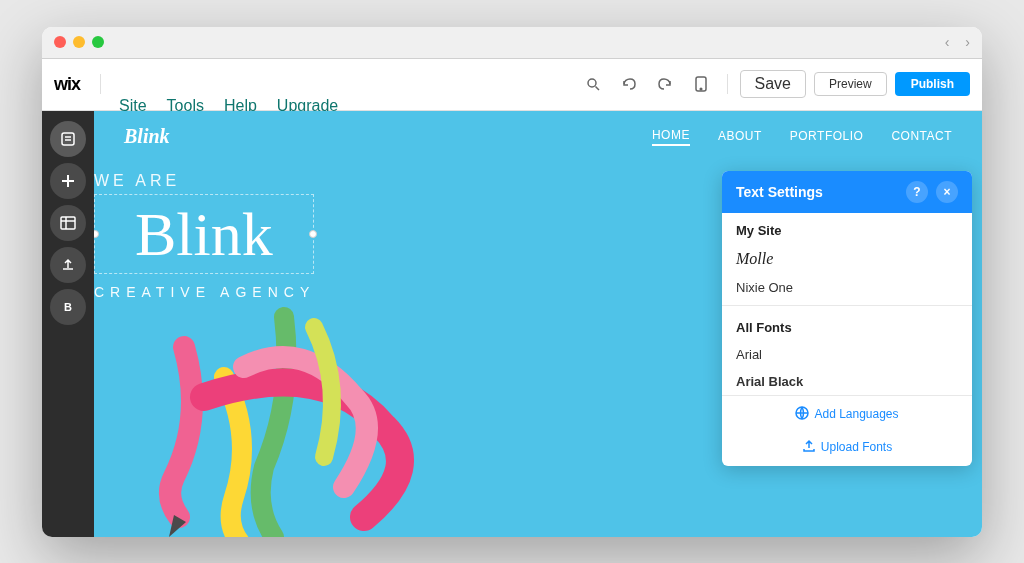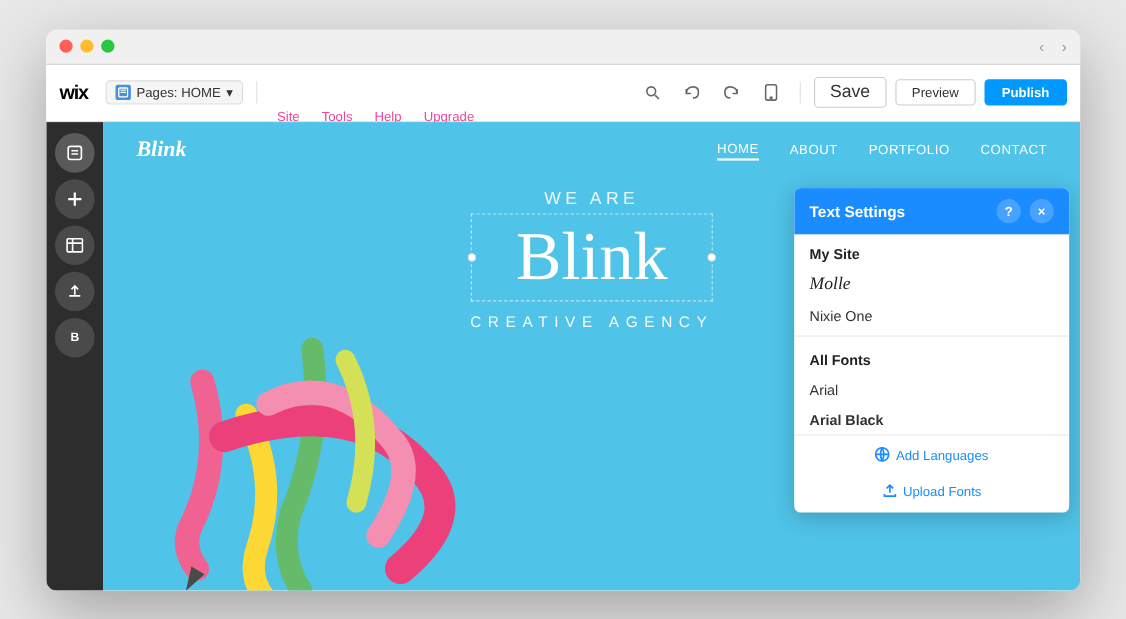--- a/index.html
+++ b/index.html
@@ -111,22 +111,22 @@
     }
 
     .toolbar-divider {
       width: 1px;
       height: 20px;
       background: #e0e0e0;
       margin: 0 4px;
     }
 
     .toolbar-btn {
-      font-size: 12px;
-      color: #ec4899;
+      font-size: 16px;
+      color: #0f766e;
       cursor: pointer;
       padding: 3px 6px;
       border-radius: 3px;
       background: none;
       border: none;
       margin-top: 44px;
     }
 
     .toolbar-spacer { flex: 1; }
 
@@ -245,21 +245,21 @@
       padding: 2px 0;
     }
 
     .site-nav-link.active {
       border-bottom: 2px solid #fff;
     }
 
     
     .hero {
       padding: 10px 0;
-      text-align: center;
+      text-align: left;
       position: relative;
     }
 
     .hero-we-are {
       font-size: 16px;
       color: rgba(255,255,255,0.9);
       letter-spacing: 4px;
       text-transform: uppercase;
       margin-bottom: 4px;
     }
@@ -428,31 +428,20 @@
     </div>
     <div class="titlebar-nav">
       <span class="titlebar-arrow">‹</span>
       <span class="titlebar-arrow">›</span>
     </div>
   </div>
 
   <div class="toolbar">
     <span class="wix-logo">wix</span>
 
-    <div class="pages-selector">
-      <div class="page-icon">
-        <svg width="10" height="10" viewBox="0 0 10 10" fill="white">
-          <rect x="1" y="1" width="8" height="8" rx="1" fill="none" stroke="white" stroke-width="1.2"></rect>
-          <rect x="2.5" y="2.5" width="5" height="1" fill="white"></rect>
-          <rect x="2.5" y="4.5" width="5" height="1" fill="white"></rect>
-        </svg>
-      </div>
-      <span>Pages: HOME</span>
-      <span>▾</span>
-    </div>
 
     <div class="toolbar-divider"></div>
 
     <button class="toolbar-btn">Site</button>
     <button class="toolbar-btn">Tools</button>
     <button class="toolbar-btn">Help</button>
     <button class="toolbar-btn">Upgrade</button>
 
     <div class="toolbar-spacer"></div>
 

